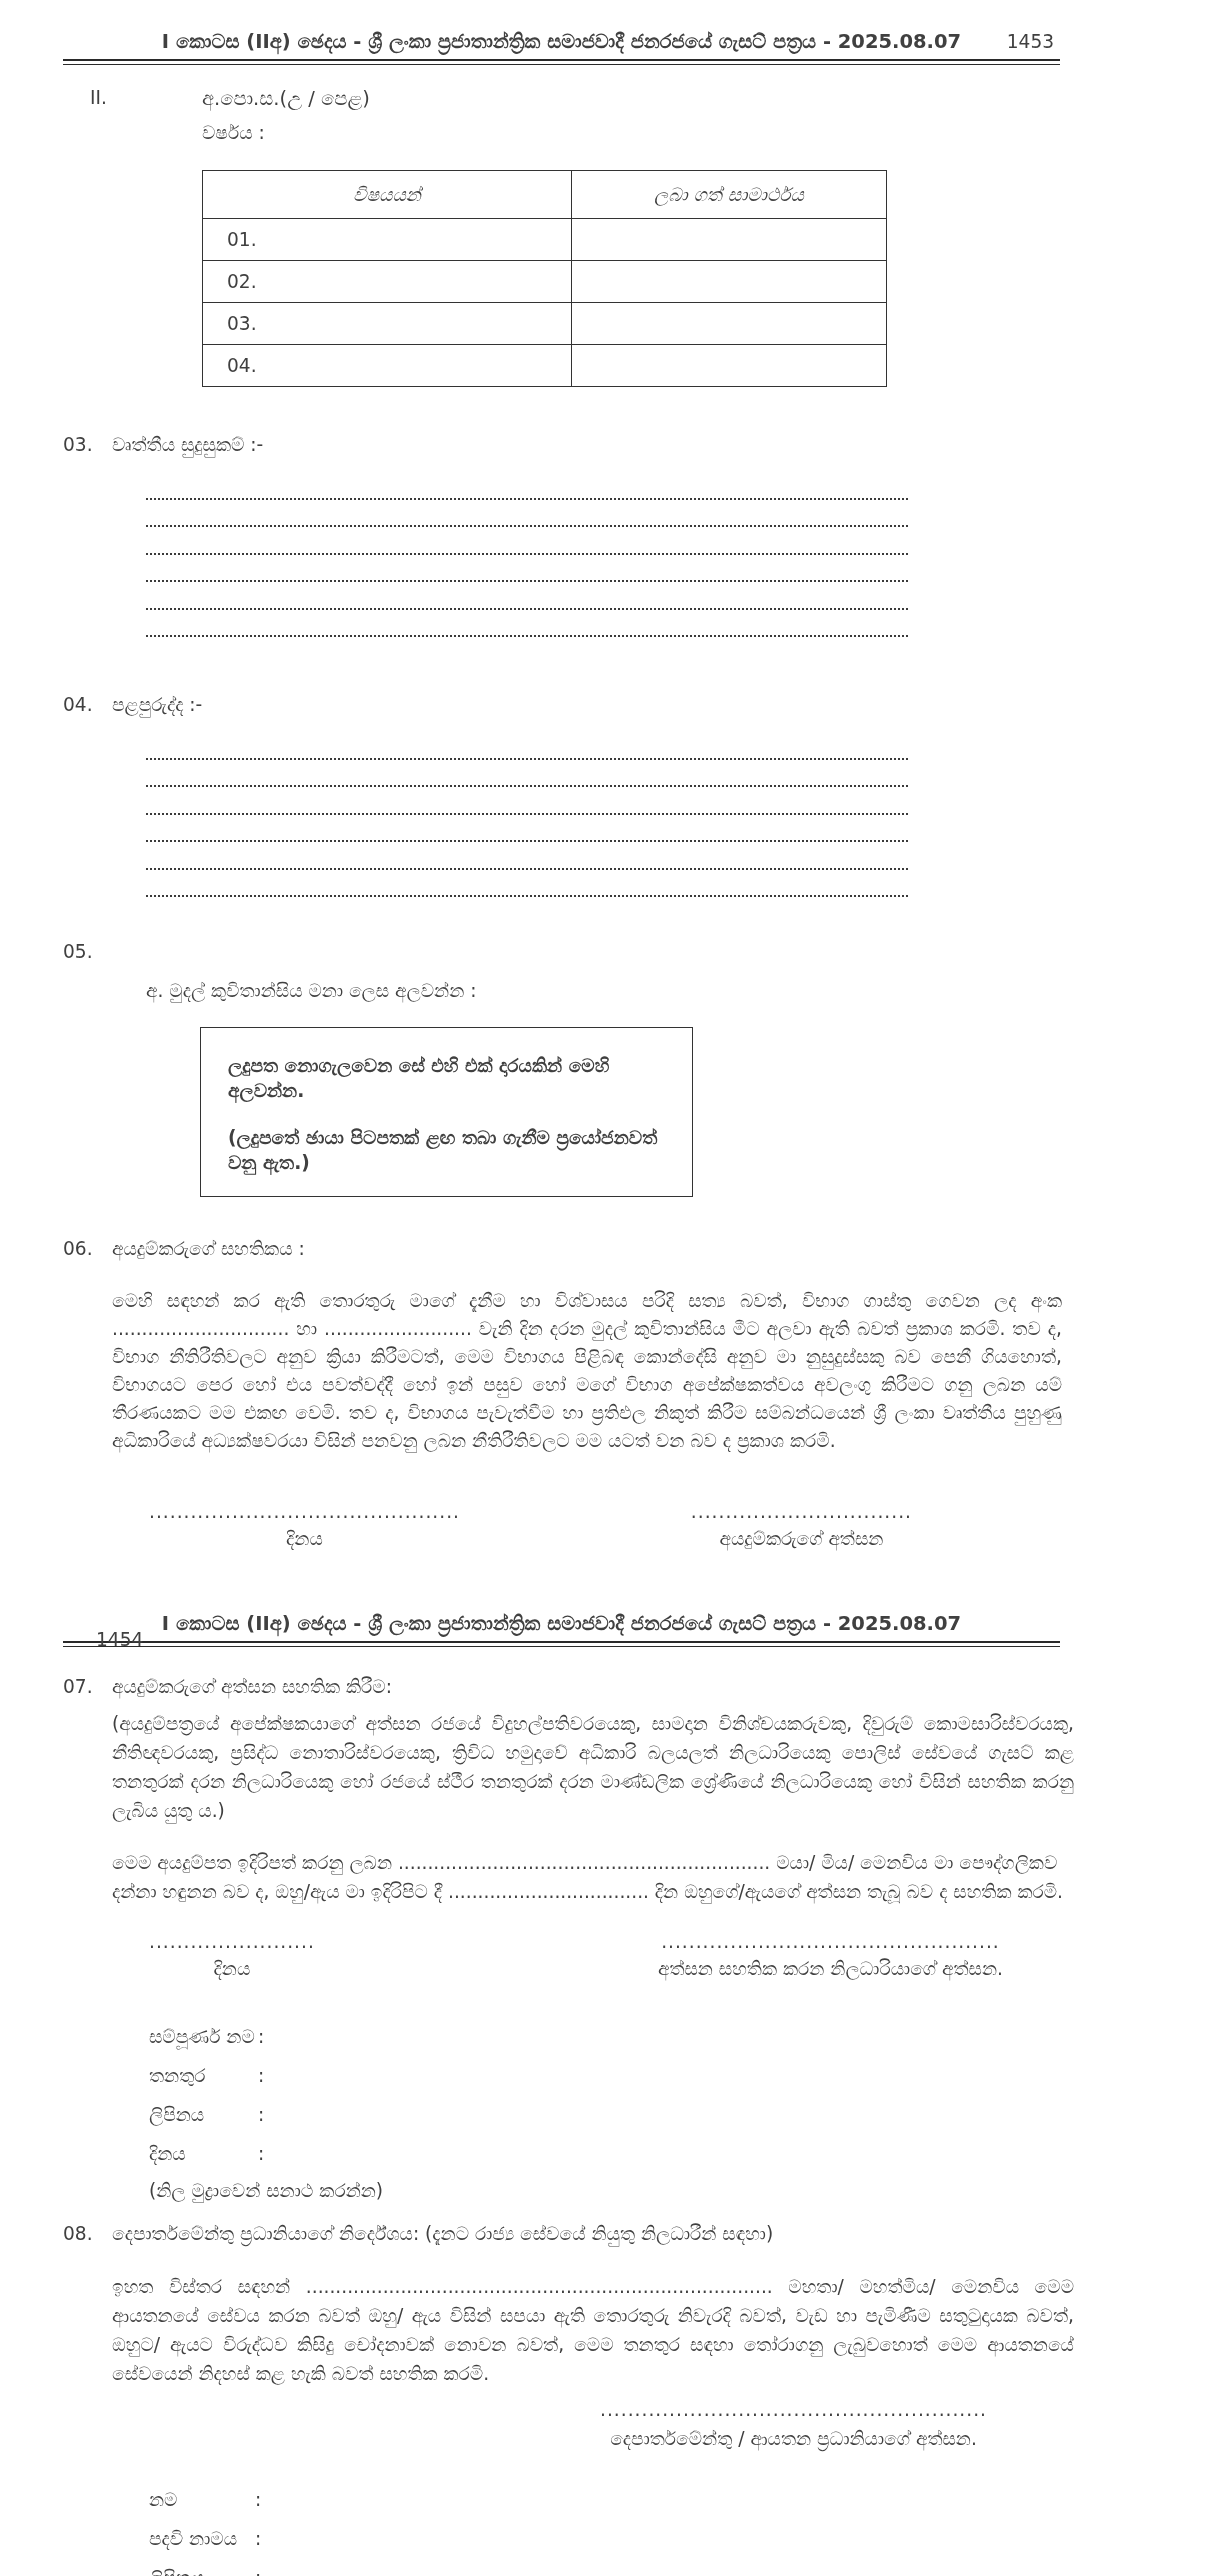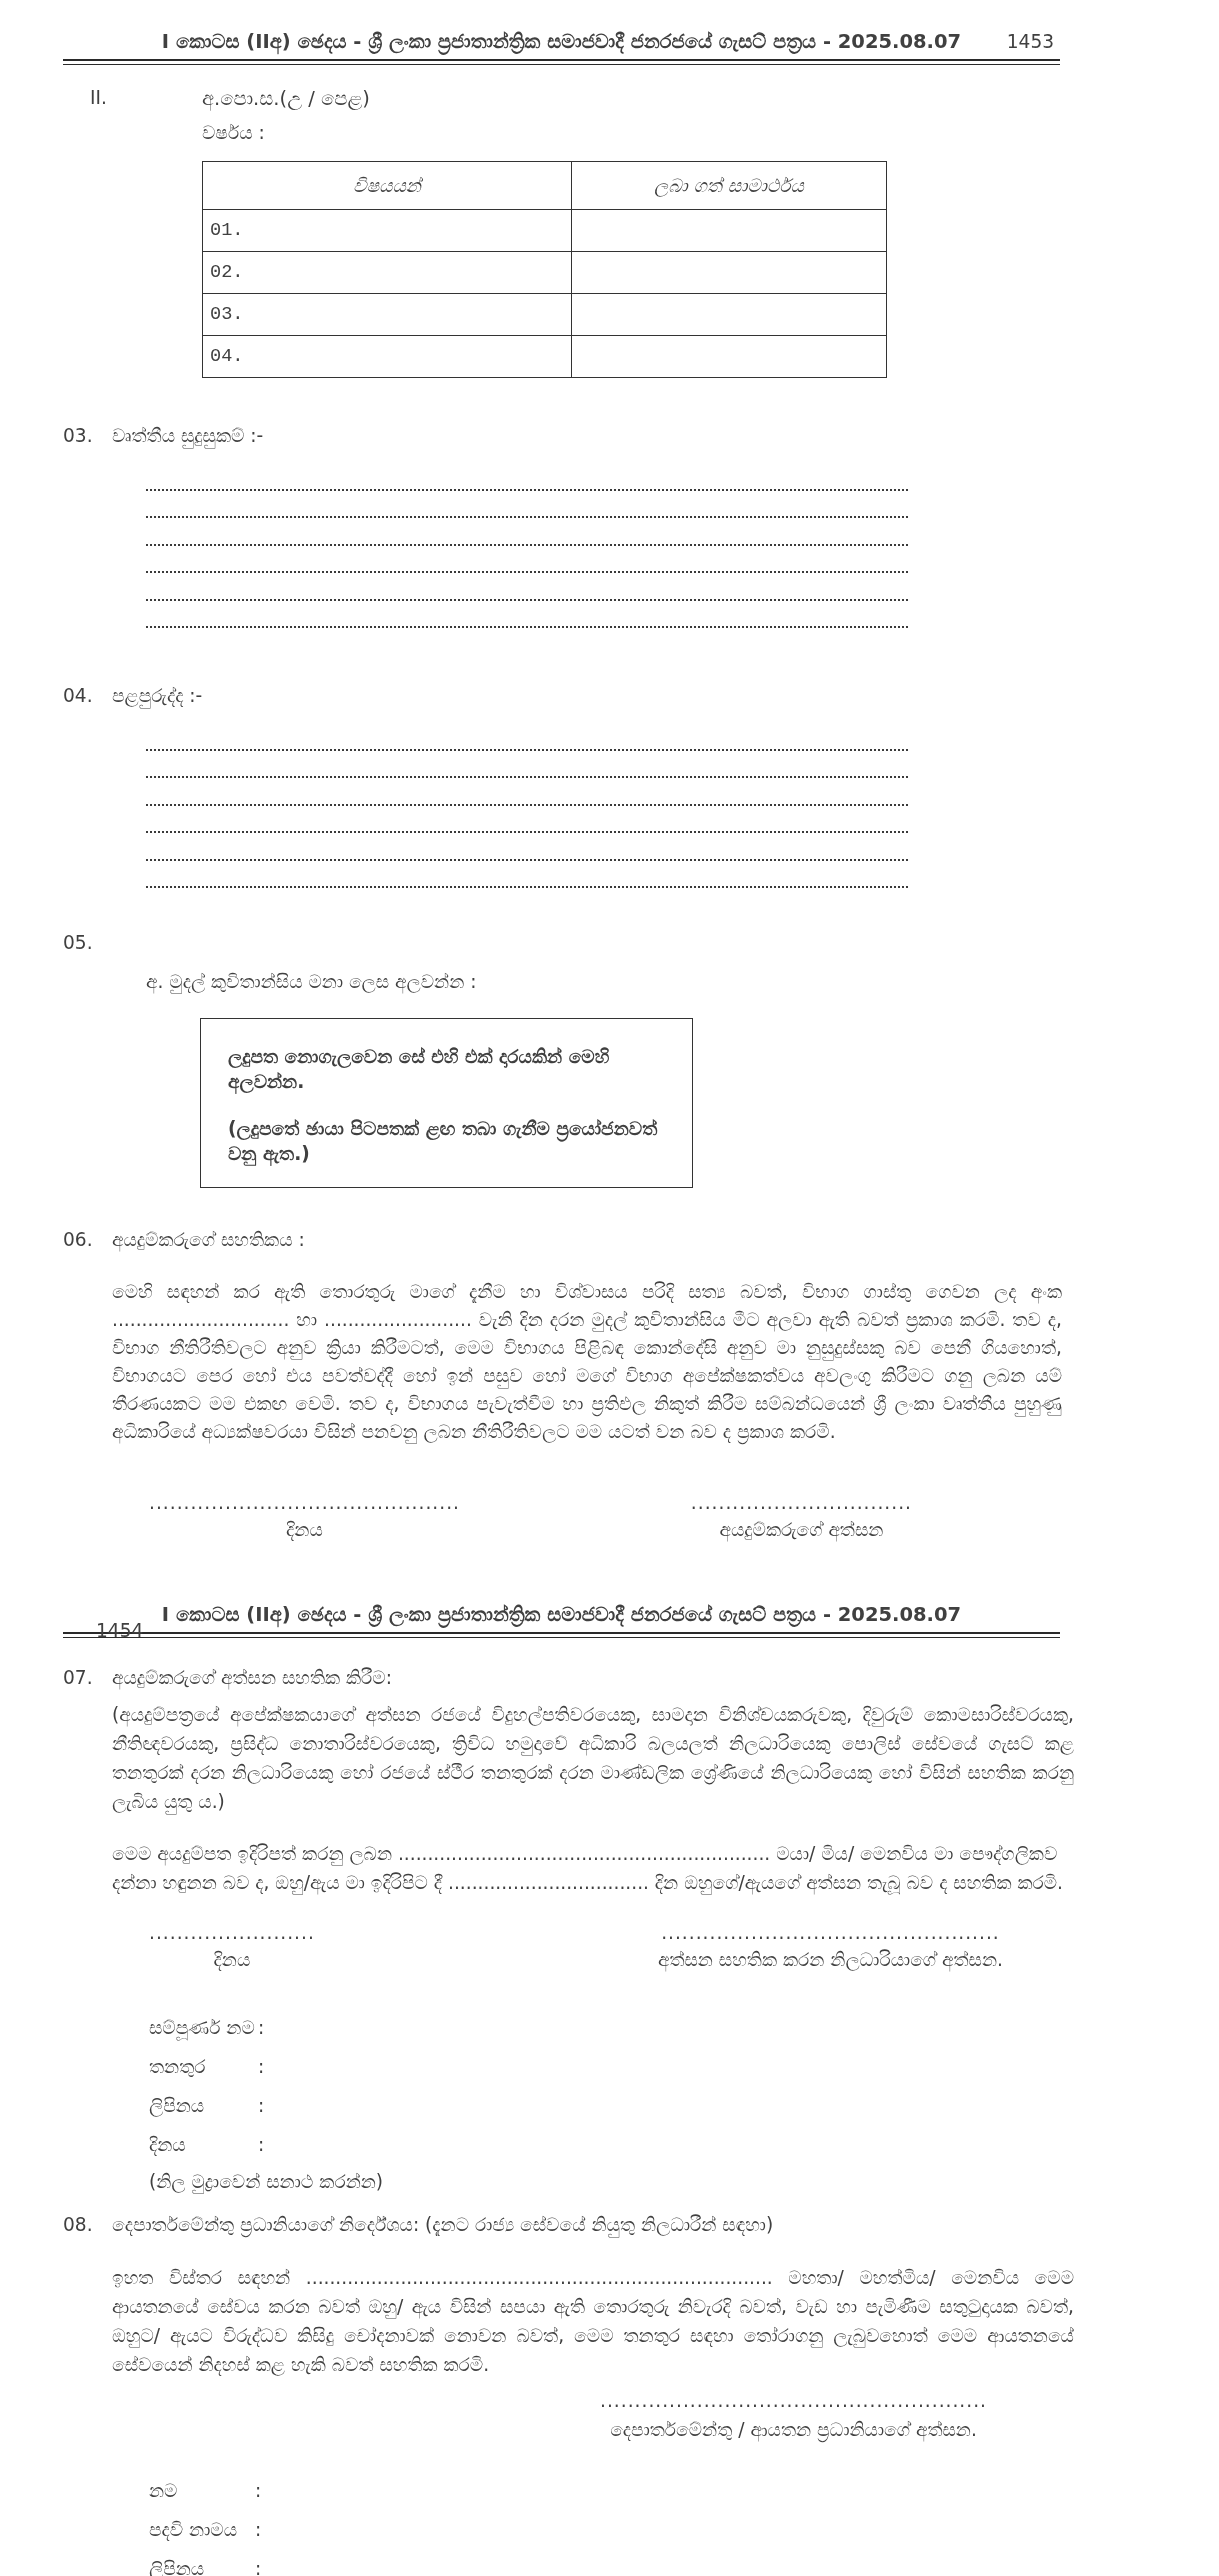--- a/index.html
+++ b/index.html
@@ -21,26 +21,26 @@
   .page-header.second{margin-top:55px;}
   
   .sec{display:flex;align-items:flex-start;}
   .sec .num{flex:0 0 49px;}
   .sec .title{flex:1;}
   
   .sec2{display:flex;margin-top:19.5px;}
   .sec2 .num2{flex:0 0 139px;padding-left:27px;box-sizing:border-box;}
   .sec2 .line1{font-size:19.5px;line-height:27px;}
   .sec2 .line2{margin-top:7.8px;line-height:25.4px;}
-  table.subjects{border-collapse:collapse;margin-top:16px;width:684px;table-layout:fixed;}
+  table.subjects{border-collapse:collapse;margin-top:25px;width:684px;table-layout:fixed;}
   table.subjects th,table.subjects td{border:1.5px solid #333;}
   table.subjects th{font-style:italic;font-weight:normal;height:45px;text-align:center;}
   table.subjects col.c1{width:369px;}
   table.subjects col.c2{width:315px;}
-  table.subjects td{height:39px;padding-left:7px;vertical-align:middle;font-family:Liberation Mono, monospace;}
+  table.subjects td{height:39px;padding-left:24px;vertical-align:middle;}
   
   .sec03{margin-top:45px;}
   .sec04{margin-top:55px;}
   .dotlines{margin:15.6px 0 0 83px;width:762px;}
   .dotline{height:25.4px;border-bottom:2px dotted #3a3a3a;}
   
   .sec05{margin-top:42px;}
   .s05-instr{margin:13.7px 0 0 83px;line-height:25.4px;}
   .paste-box{margin:23.4px 0 0 137px;width:493px;box-sizing:border-box;
     border:1.5px solid #333;padding:25.4px 27px 21.5px 27px;font-weight:bold;}

